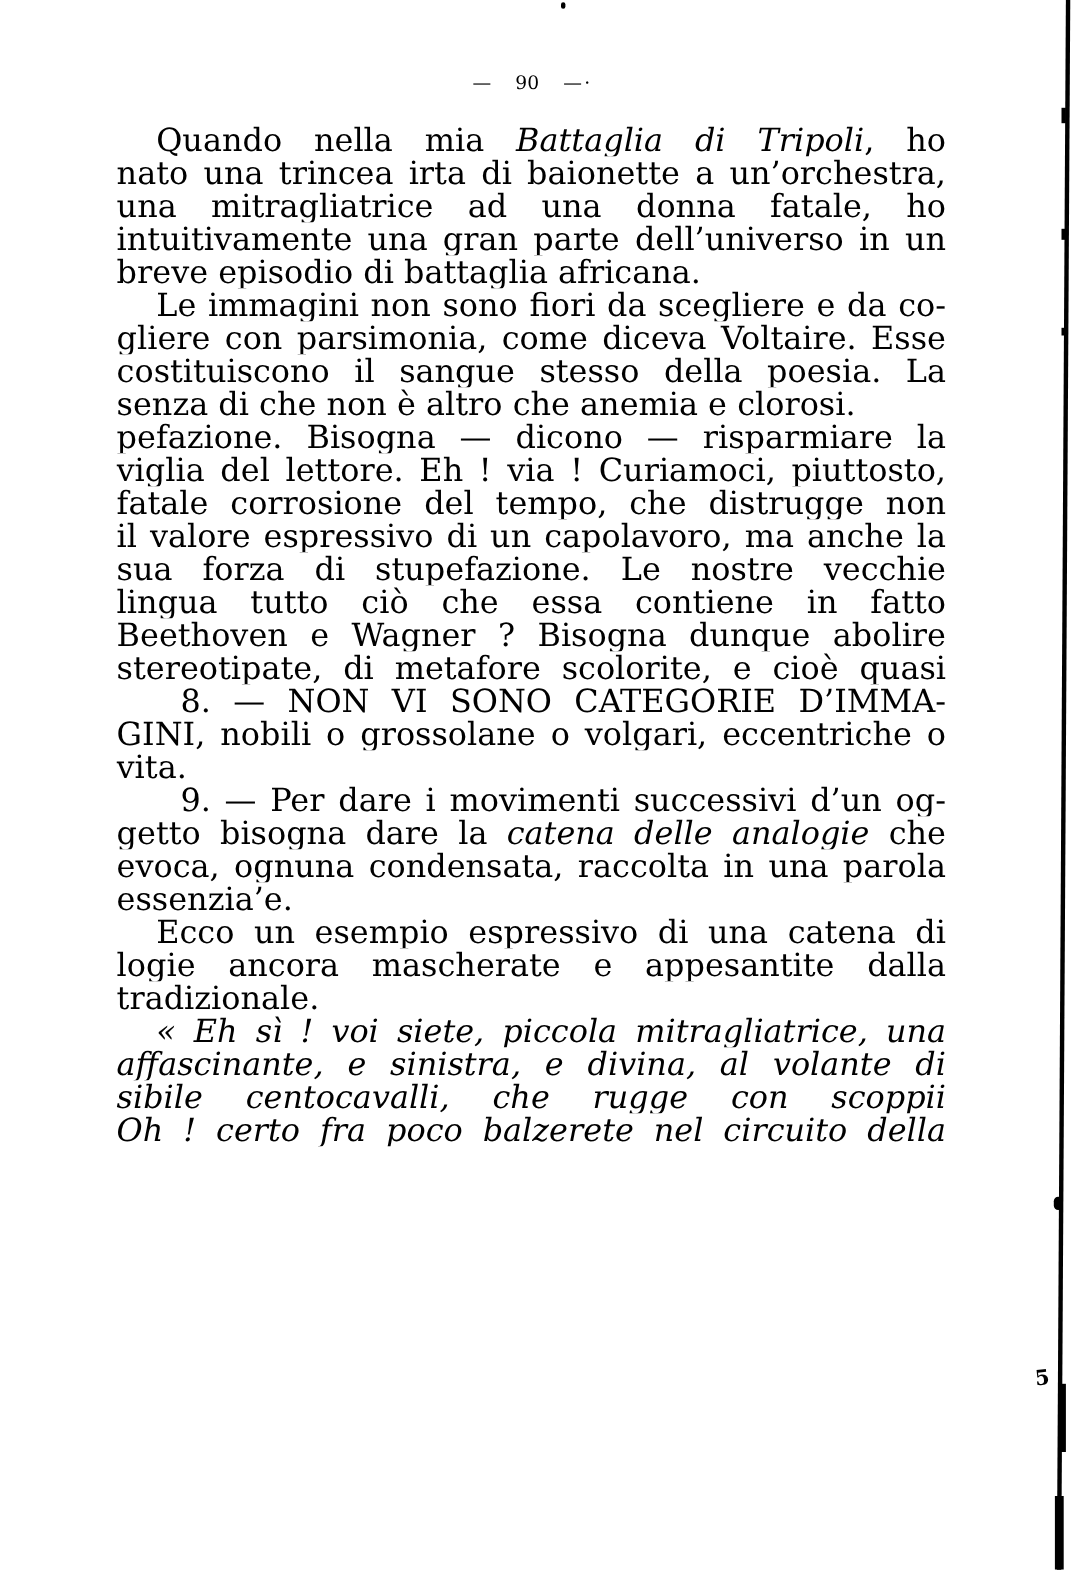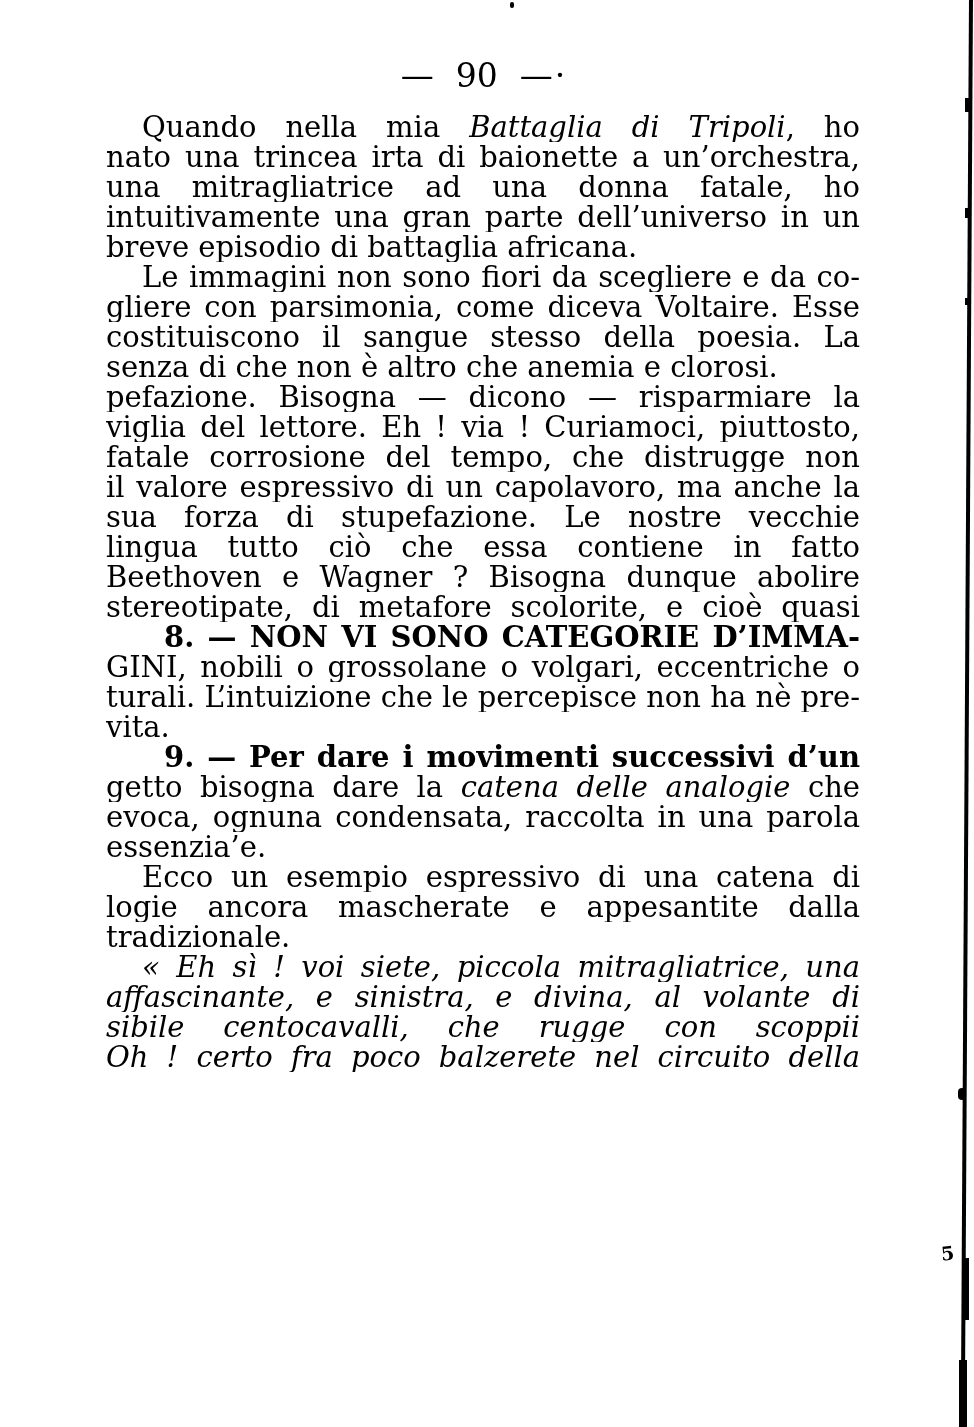--- a/index.html
+++ b/index.html
@@ -8,21 +8,21 @@
     width: 974px; height: 1427px;
     position: relative;
     overflow: hidden;
     font-family: "DejaVu Serif", "Liberation Serif", serif;
     color: #000;
   }
   .page-header {
     position: absolute;
     top: 62px; left: 106px; width: 754px;
     text-align: center;
-    font-size: 33px;
+    font-size: 17px;
     line-height: 28px;
     white-space: nowrap;
   }
   .page-header .dash-left { margin-right: 22px; }
   .page-header .dash-right { margin-left: 22px; }
   .page-header .trail-dot { margin-left: 2px; }
   .text-body {
     position: absolute;
     top: 112px; left: 106px; width: 754px;
     font-size: 29px;
@@ -32,21 +32,21 @@
   .line {
     text-align: justify;
     text-align-last: justify;
     text-justify: inter-word;
     height: 30px;
     overflow: hidden;
     white-space: normal;
   }
   .line.end { text-align-last: left; }
   .line.first { padding-left: 36px; }
-  .line.first-num { padding-left: 58px; font-weight: bold; }
+  .line.first-num { padding-left: 58px; }
   .line.italic, .line .it { font-style: italic; }
   
   .scan-edge-line {
     position: absolute;
     top: -4px; left: 969px;
     width: 4px; height: 1440px;
     background: #000;
     transform-origin: top left;
     transform: rotate(0.33deg);
   }
@@ -94,21 +94,20 @@
       <div class="line"><span>fatale corrosione del tempo, che distrugge non solo</span></div>
       <div class="line"><span>il valore espressivo di un capolavoro, ma anche la</span></div>
       <div class="line"><span>sua forza di stupefazione. Le nostre vecchie orecchie</span></div>
       <div class="line"><span>lingua tutto ciò che essa contiene in fatto d’immagini</span></div>
       <div class="line"><span>Beethoven e Wagner ? Bisogna dunque abolire nella</span></div>
       <div class="line"><span>stereotipate, di metafore scolorite, e cioè quasi tutto.</span></div>
     </div>
     <div class="paragraph">
       <div class="line first-num"><span>8. — NON VI SONO CATEGORIE D’IMMA-</span></div>
       <div class="line"><span>GINI, nobili o grossolane o volgari, eccentriche o na-</span></div>
-      <div class="line"><span>turali. L’intuizione che le percepisce non ha nè pre-</span></div>
       <div class="line end"><span>vita.</span></div>
     </div>
     <div class="paragraph">
       <div class="line first-num"><span>9. — Per dare i movimenti successivi d’un og-</span></div>
       <div class="line"><span>getto bisogna dare la </span><span class="it">catena delle analogie</span><span> che esso</span></div>
       <div class="line"><span>evoca, ognuna condensata, raccolta in una parola</span></div>
       <div class="line end"><span>essenzia’e.</span></div>
     </div>
     <div class="paragraph">
       <div class="line first"><span>Ecco un esempio espressivo di una catena di ana-</span></div>

